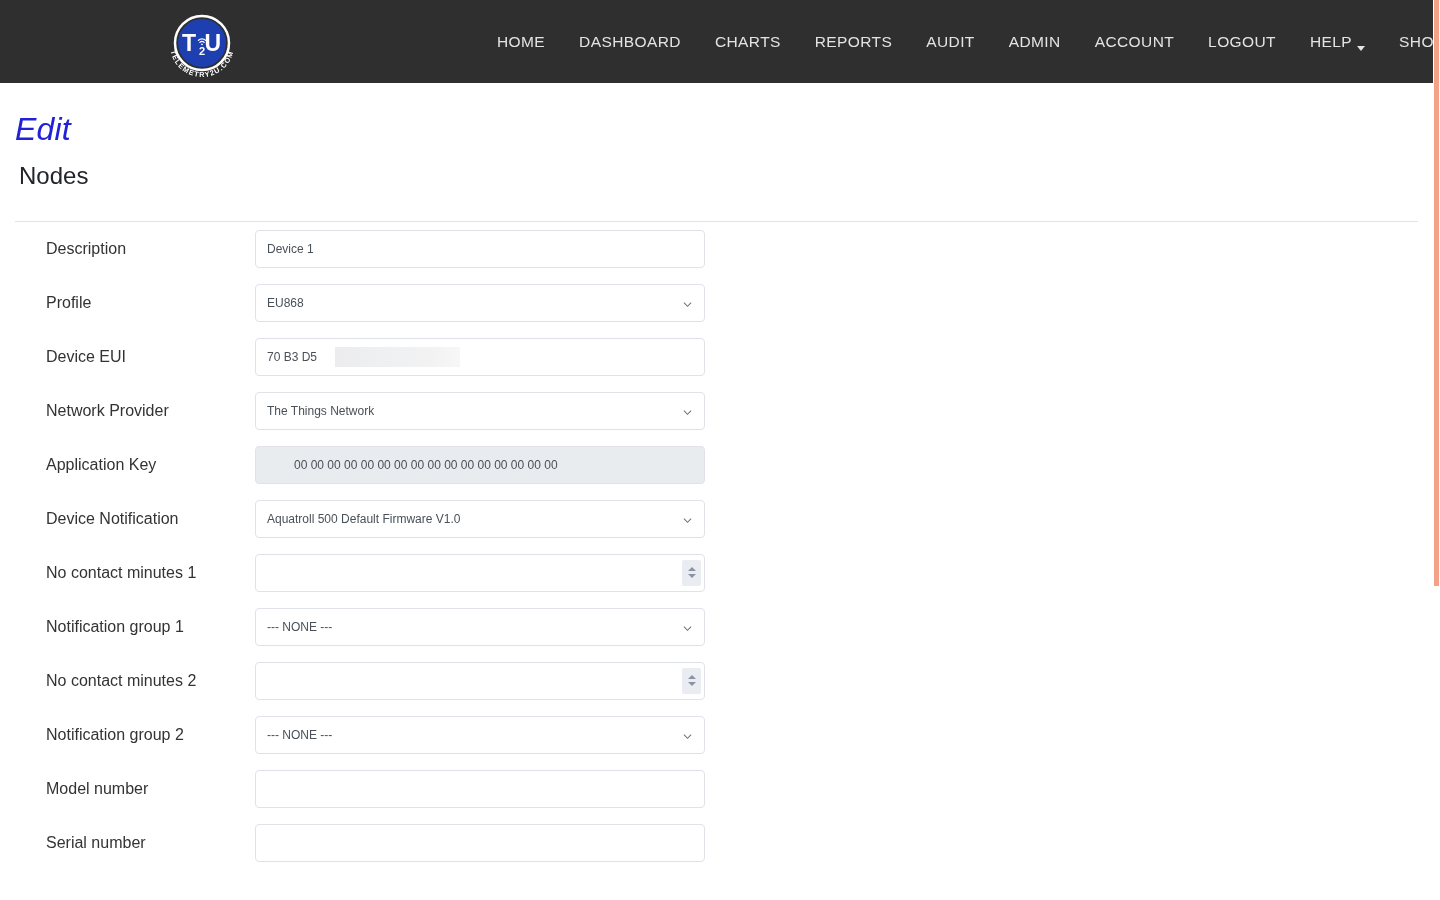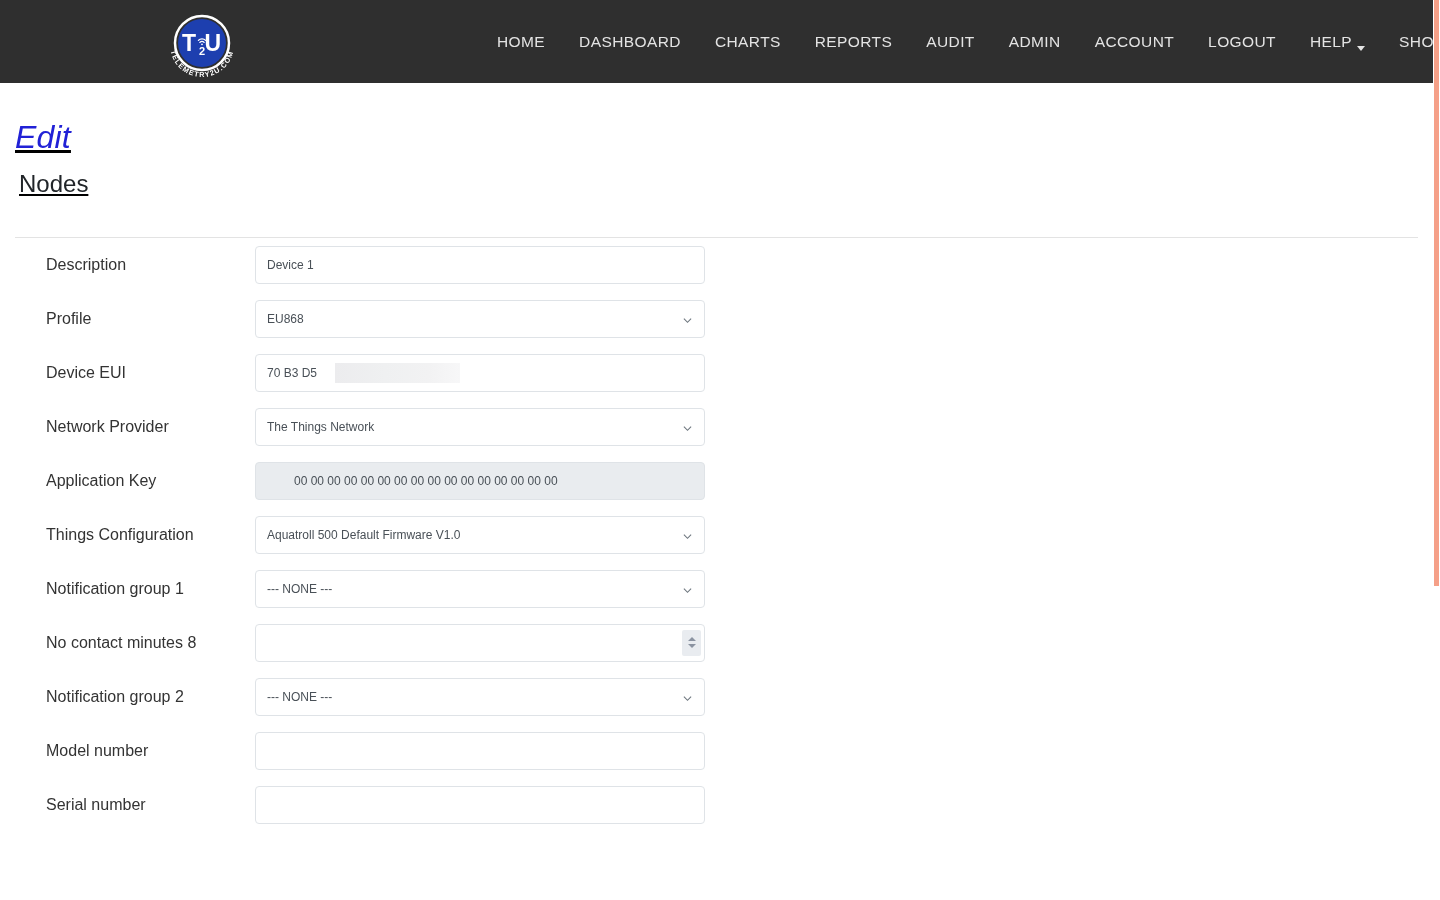--- a/index.html
+++ b/index.html
@@ -56,21 +56,21 @@
     border-right: 4.5px solid transparent;
     border-top: 5px solid #e4e4e4;
   }
 
   
   .page {
     width: 1433px;
     padding: 0;
     background: #fff;
   }
-  .heading-wrap { padding: 12px 15px; text-decoration: underline; }
+  .heading-wrap { padding: 4px 15px; }
   .title-edit {
     font-style: italic;
     color: #2121d6;
     font-size: 32px;
     font-weight: normal;
     margin: 0;
     padding-top: 24px;
     line-height: 1.15;
     letter-spacing: 0.2px;
   }
@@ -325,50 +325,60 @@
     </div>
 
     <div class="form-row">
       <div class="form-label">Application Key</div>
       <div class="field">
         <input class="ctrl readonly" type="text" readonly="" value="00 00 00 00 00 00 00 00 00 00 00 00 00 00 00 00" style="">
       </div>
     </div>
 
     <div class="form-row">
-      <div class="form-label">Things Configuration</div>
+      <div class="form-label">Device Notification</div>
       <div class="field">
         <select class="ctrl select-ctrl">
           <option>Aquatroll 500 Default Firmware V1.0</option>
         </select>
         <span class="sel-arrow">
           <svg width="9" height="9" viewBox="0 0 10 10">
               <path d="M1 3 L5 7 L9 3" fill="none" stroke="#6c757d" stroke-width="1.2"></path>
             </svg>
         </span>
       </div>
     </div>
 
+    <div class="form-row">
+      <div class="form-label">No contact minutes 1</div>
+      <div class="field">
+        <input class="ctrl" type="text" value="" style="">
+        <span class="spinner">
+          <span class="spin-up"></span>
+          <span class="spin-dn"></span>
+        </span>
+      </div>
+    </div>
 
     <div class="form-row">
       <div class="form-label">Notification group 1</div>
       <div class="field">
         <select class="ctrl select-ctrl">
           <option>--- NONE ---</option>
         </select>
         <span class="sel-arrow">
           <svg width="9" height="9" viewBox="0 0 10 10">
               <path d="M1 3 L5 7 L9 3" fill="none" stroke="#6c757d" stroke-width="1.2"></path>
             </svg>
         </span>
       </div>
     </div>
 
     <div class="form-row">
-      <div class="form-label">No contact minutes 8</div>
+      <div class="form-label">No contact minutes 2</div>
       <div class="field">
         <input class="ctrl" type="text" value="" style="">
         <span class="spinner">
           <span class="spin-up"></span>
           <span class="spin-dn"></span>
         </span>
       </div>
     </div>
 
     <div class="form-row">

